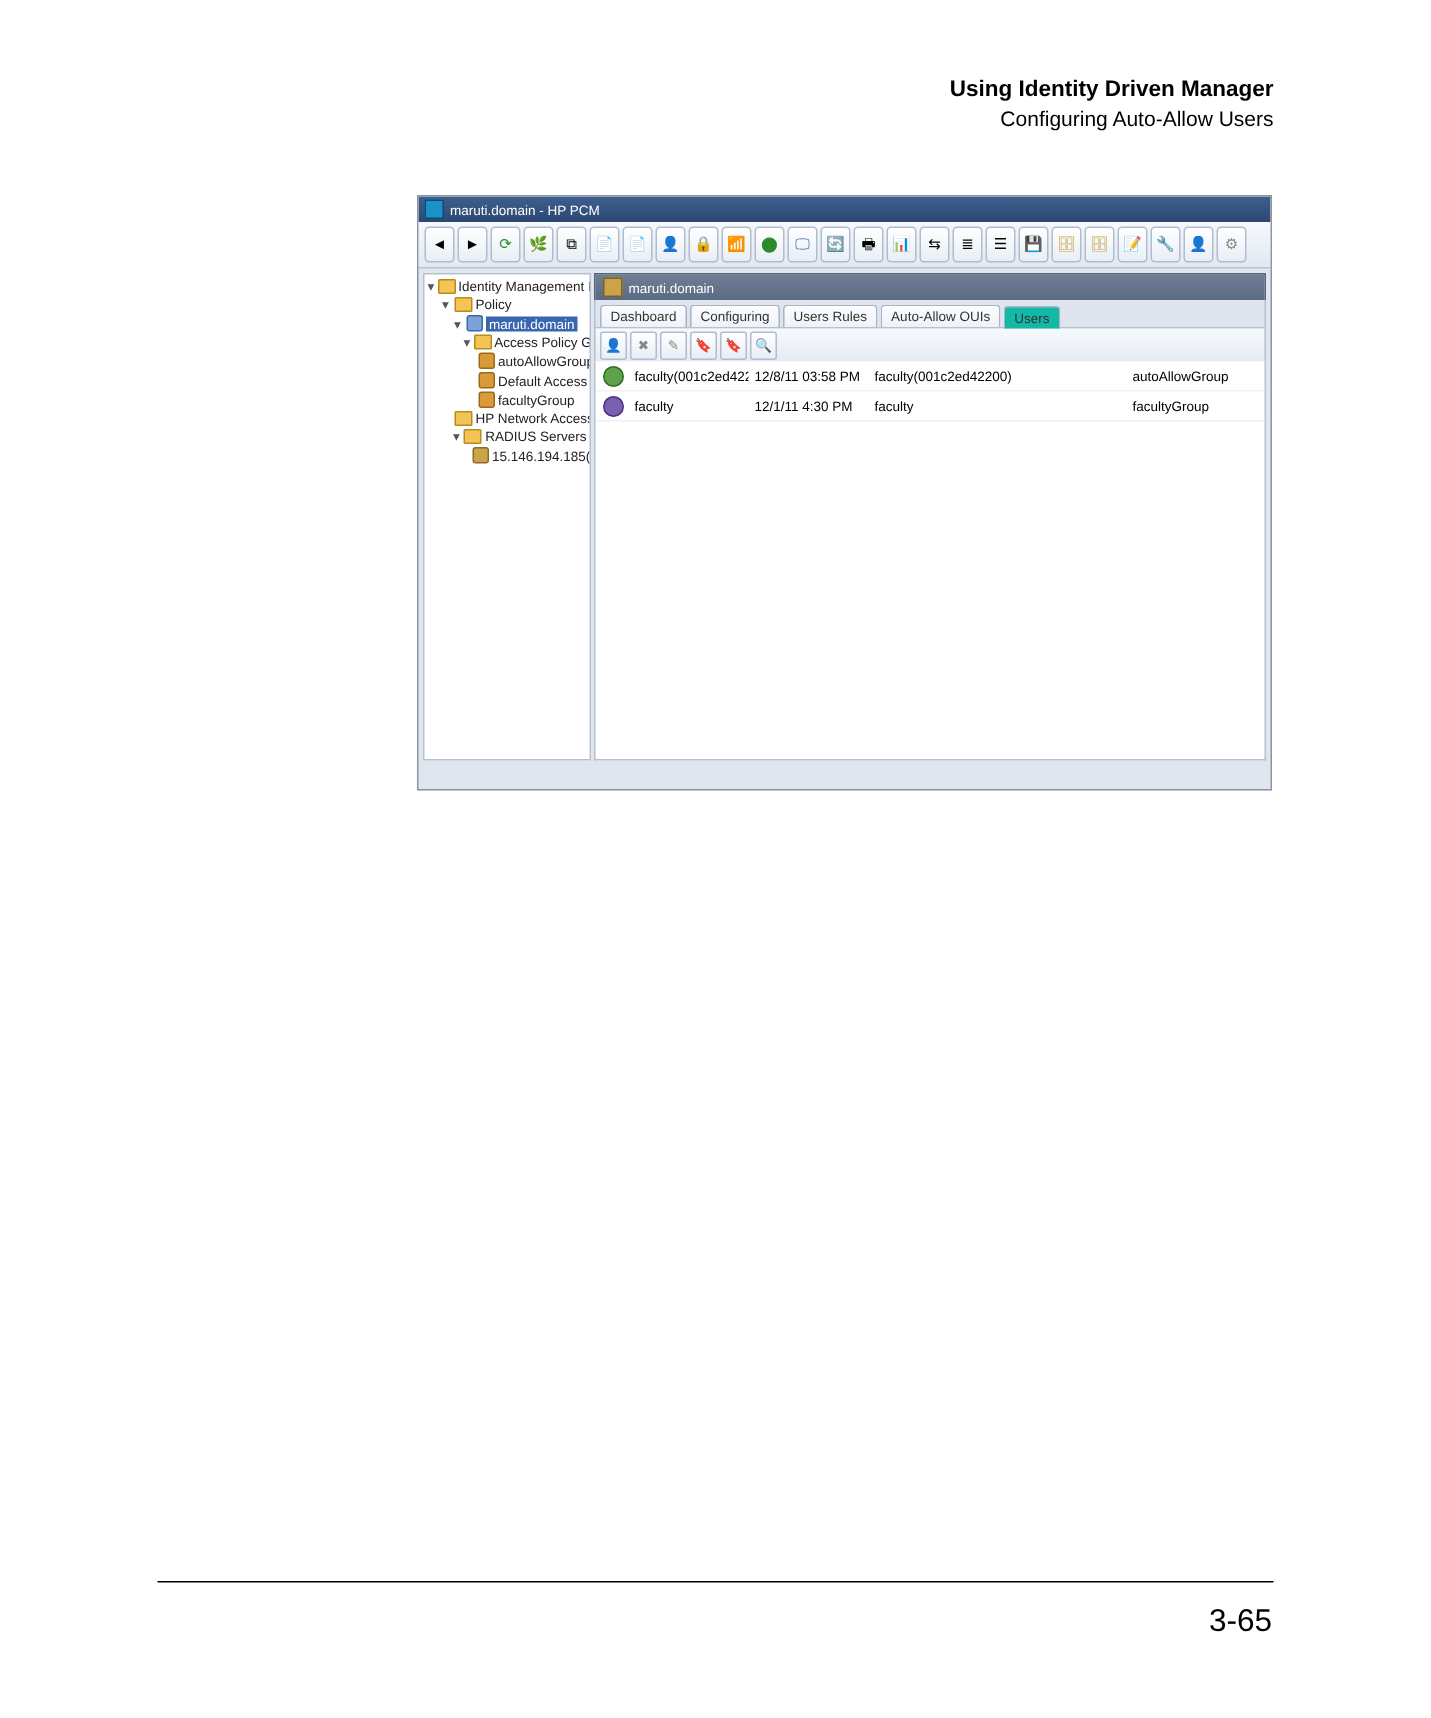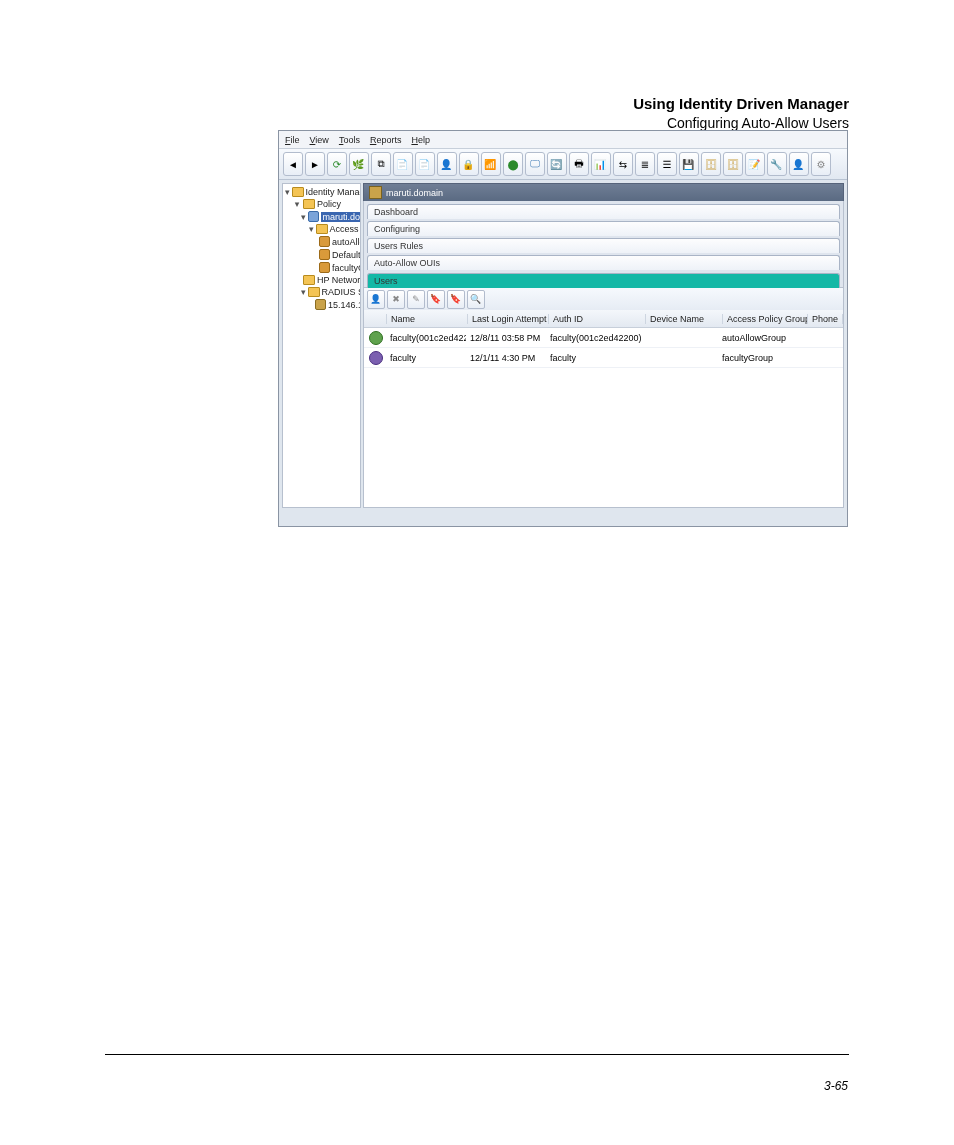--- a/index.html
+++ b/index.html
@@ -18,31 +18,29 @@
   .header-block {
     position: absolute;
     top: 50px;
     right: 105px;
     text-align: right;
     line-height: 1.3;
   }
   .header-title {
     font-weight: bold;
     font-size: 15px;
-    margin-top: 44px;
   }
   .header-sub {
     font-size: 14px;
   }
   .page-number {
     position: absolute;
     bottom: 52px;
     right: 106px;
-    font-size: 12px;
-    font-style: italic;
+    font-size: 21px;
   }
   .footer-rule {
     position: absolute;
     left: 105px;
     right: 105px;
     bottom: 90px;
     border-top: 1px solid #000;
   }
 
   
@@ -152,21 +150,20 @@
     border-bottom: none;
   }
   .crumb .ci { width: 11px; height: 11px; background:#caa34a; border:1px solid #7a6220; }
   .tabs {
     display: flex;
     background: #dfe5ee;
     border: 1px solid #b7c0ce;
     border-top: none;
     padding: 3px 3px 0 3px;
     gap: 2px;
-    flex-direction: column;
   }
   .tab {
     background: linear-gradient(#fdfdfe, #eef2f8);
     border: 1px solid #a9b4c6;
     border-bottom: none;
     border-radius: 3px 3px 0 0;
     padding: 2px 6px;
     font-size: 9px;
     color: #333;
   }
@@ -237,28 +234,25 @@
 
 <div class="page">
 
   <div class="header-block">
     <div class="header-title">Using Identity Driven Manager</div>
     <div class="header-sub">Configuring Auto-Allow Users</div>
   </div>
 
   <div class="shot">
 
-
-    <div class="menubar">
-      <span>File</span>
-      <span>View</span>
-      <span>Tools</span>
-      <span>Reports</span>
-      <span>Help</span>
+    <div class="titlebar">
+      <div class="logo-sq"></div>
+      <span>maruti.domain - HP PCM</span>
     </div>
+
 
     <div class="toolbar">
       <div class="tbtn">◄</div>
       <div class="tbtn">►</div>
       <div class="tbtn" style="color:#2b8a2b;">⟳</div>
       <div class="tbtn" style="color:#2b8a2b;">🌿</div>
       <div class="tbtn">⧉</div>
       <div class="tbtn">📄</div>
       <div class="tbtn">📄</div>
       <div class="tbtn">👤</div>
@@ -349,29 +343,20 @@
         <div class="subtoolbar">
           <div class="sbtn">👤</div>
           <div class="sbtn" style="color:#888;">✖</div>
           <div class="sbtn" style="color:#888;">✎</div>
           <div class="sbtn" style="color:#caa34a;">🔖</div>
           <div class="sbtn" style="color:#888;">🔖</div>
           <div class="sbtn">🔍</div>
         </div>
 
         <div class="grid">
-          <div class="grid-header">
-            <div class="gh c-ico">&nbsp;</div>
-            <div class="gh c-name">Name</div>
-            <div class="gh c-login">Last Login Attempt</div>
-            <div class="gh c-auth">Auth ID</div>
-            <div class="gh c-dev">Device Name</div>
-            <div class="gh c-acp">Access Policy Group</div>
-            <div class="gh c-phone">Phone</div>
-          </div>
 
           <div class="grid-row">
             <div class="cell c-ico">
                 <div class="row-ico"></div>
               </div>
             <div class="cell c-name">faculty(001c2ed42200)</div>
             <div class="cell c-login">12/8/11 03:58 PM</div>
             <div class="cell c-auth">faculty(001c2ed42200)</div>
             <div class="cell c-dev"></div>
             <div class="cell c-acp">autoAllowGroup</div>

